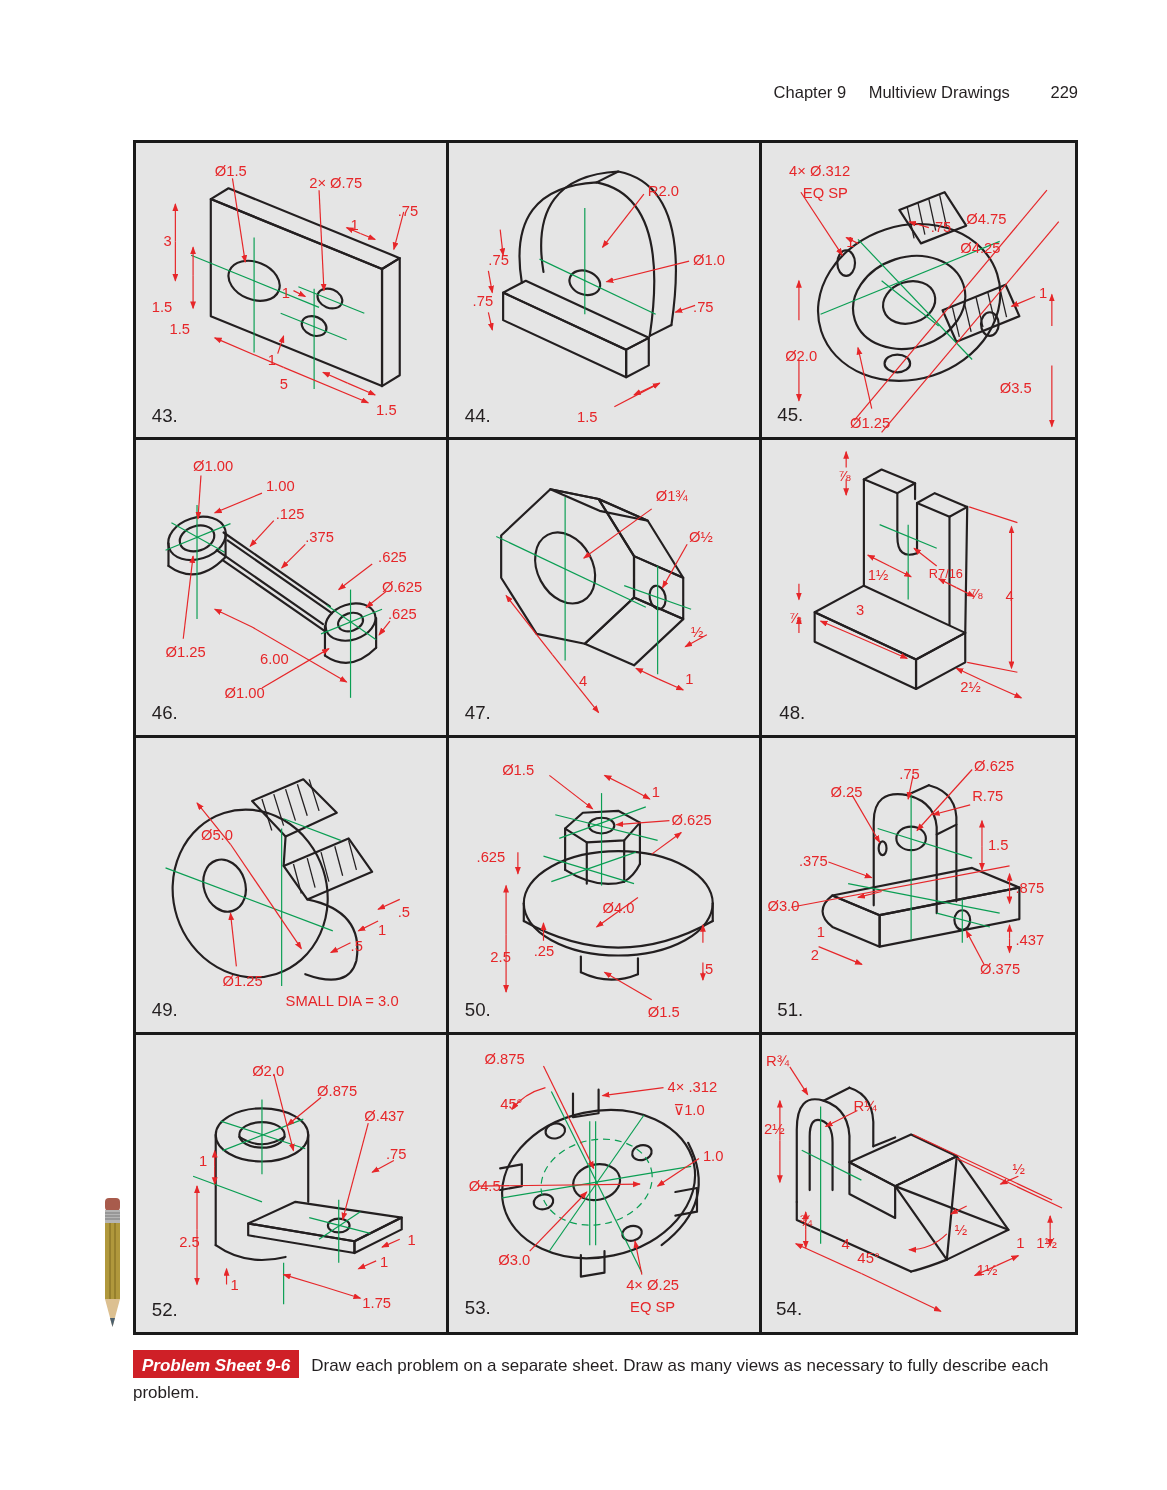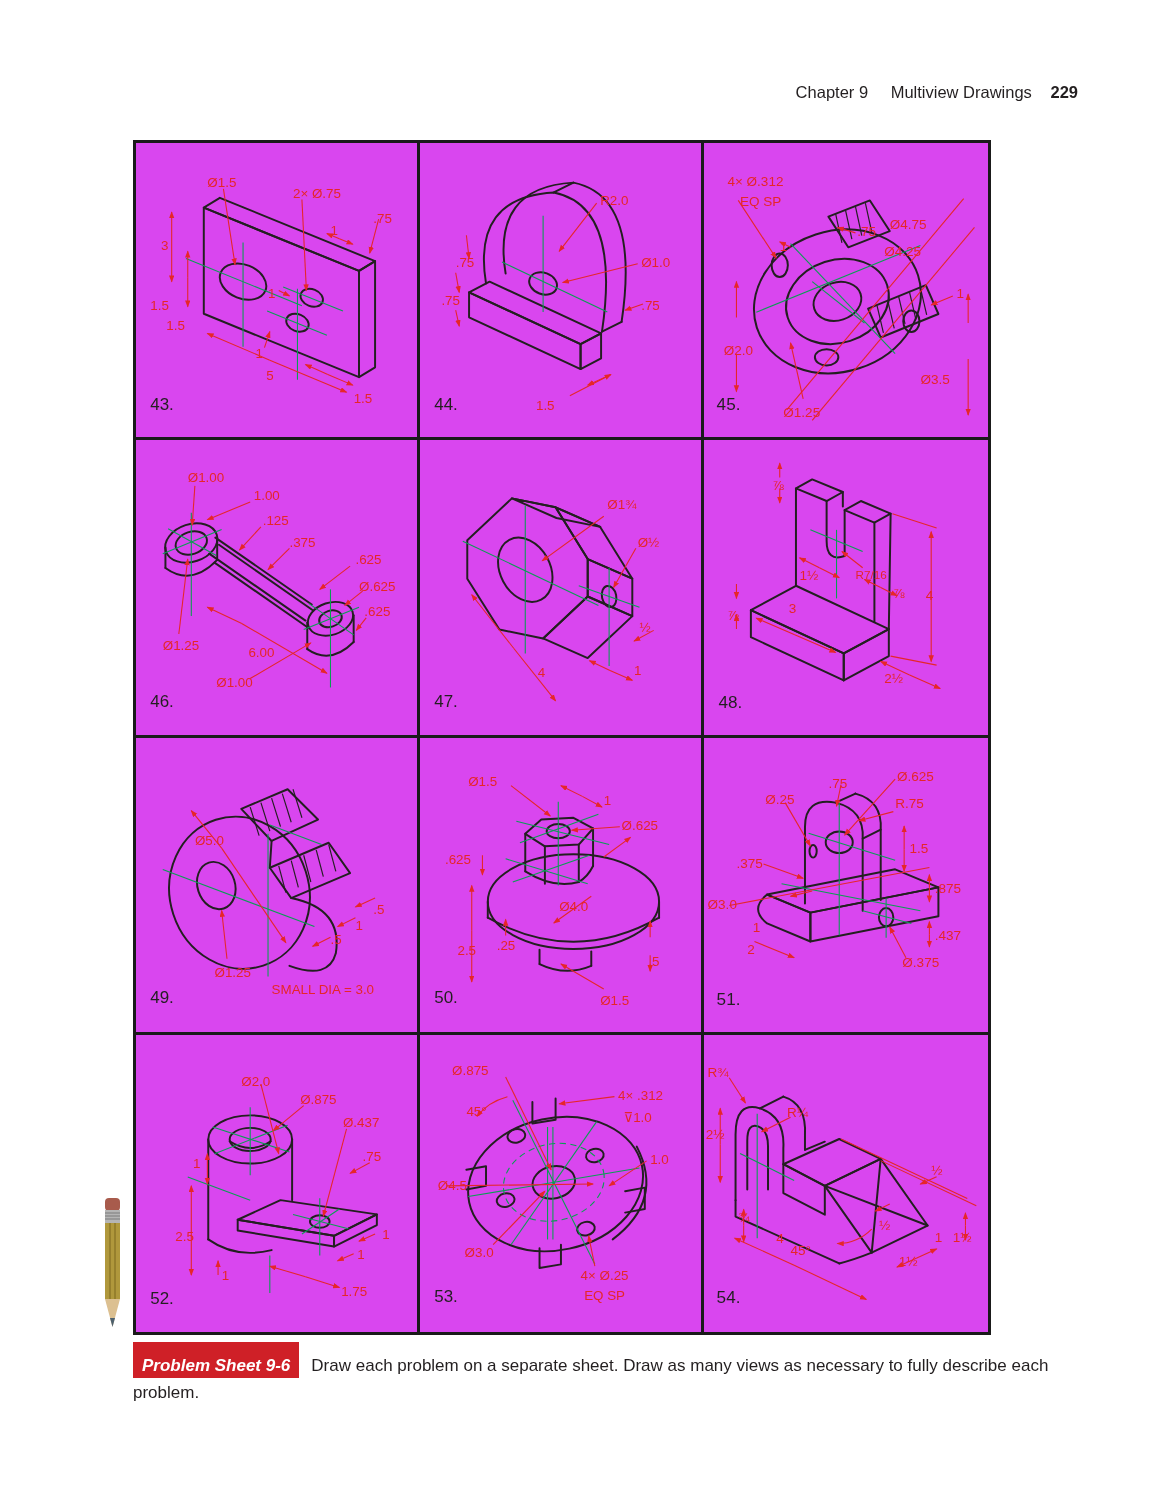--- a/index.html
+++ b/index.html
@@ -1,34 +1,34 @@
 <!DOCTYPE html>
 <html><head>
 <meta charset="utf-8">
 <style>
   html,body{margin:0;padding:0}
   body{width:1167px;height:1490px;position:relative;background:#fff;font-family:"Liberation Sans",sans-serif;color:#231f20}
   .header{position:absolute;top:83px;left:0;width:1078px;text-align:right;font-size:16.5px}
   .header .ch{margin-right:18px}
-  .header .pg{font-weight:bold;margin-left:14px}
-  .grid{position:absolute;left:133px;top:140px;width:858px;height:1195px;border:3px solid #1a1a1a;box-sizing:border-box;display:grid;grid-template-columns:repeat(3,1fr);grid-template-rows:repeat(4,1fr);background:#d946ef}
+  .header .pg{font-weight:normal;margin-left:36px}
+  .grid{position:absolute;left:133px;top:140px;width:945px;height:1195px;border:3px solid #1a1a1a;box-sizing:border-box;display:grid;grid-template-columns:repeat(3,1fr);grid-template-rows:repeat(4,1fr);background:#e5e5e5}
   .cell{border-right:3px solid #1a1a1a;border-bottom:3px solid #1a1a1a;position:relative;overflow:hidden}
   .cell:nth-child(3n){border-right:none}
   .cell:nth-child(n+10){border-bottom:none}
   svg.fig{width:100%;height:100%;display:block}
   .k{fill:none;stroke:#231f20;stroke-width:2.2;stroke-linejoin:round;stroke-linecap:round}
   .h{fill:none;stroke:#231f20;stroke-width:1.3}
   .g{fill:none;stroke:#0a9e53;stroke-width:1.2}
   .r{fill:none;stroke:#e62629;stroke-width:1.2}
   .m{marker-end:url(#ar)}
   text.dim{fill:#e62629;font-size:15px}
   text.dim.sm{font-size:13px}
   text.num{fill:#231f20;font-size:19px}
   .caption{position:absolute;left:133px;top:1352px;width:950px;font-size:17px;line-height:1.6}
-  .badge{background:#cf2027;color:#fff;font-weight:bold;font-style:italic;padding:14px 9px 3px;margin-right:12px}
+  .badge{background:#cf2027;color:#fff;font-weight:bold;font-style:italic;padding:6px 9px 3px;margin-right:12px}
   .pencil{position:absolute;left:94px;top:1196px}
 </style>
 </head>
 <body>
 
 <svg width="0" height="0" style="position:absolute">
   <defs>
     <marker id="ar" markerWidth="9" markerHeight="8" refX="7" refY="3" orient="auto" markerUnits="userSpaceOnUse">
       <path d="M0,0L8,3L0,6Z" fill="#e62629"></path>
     </marker>

